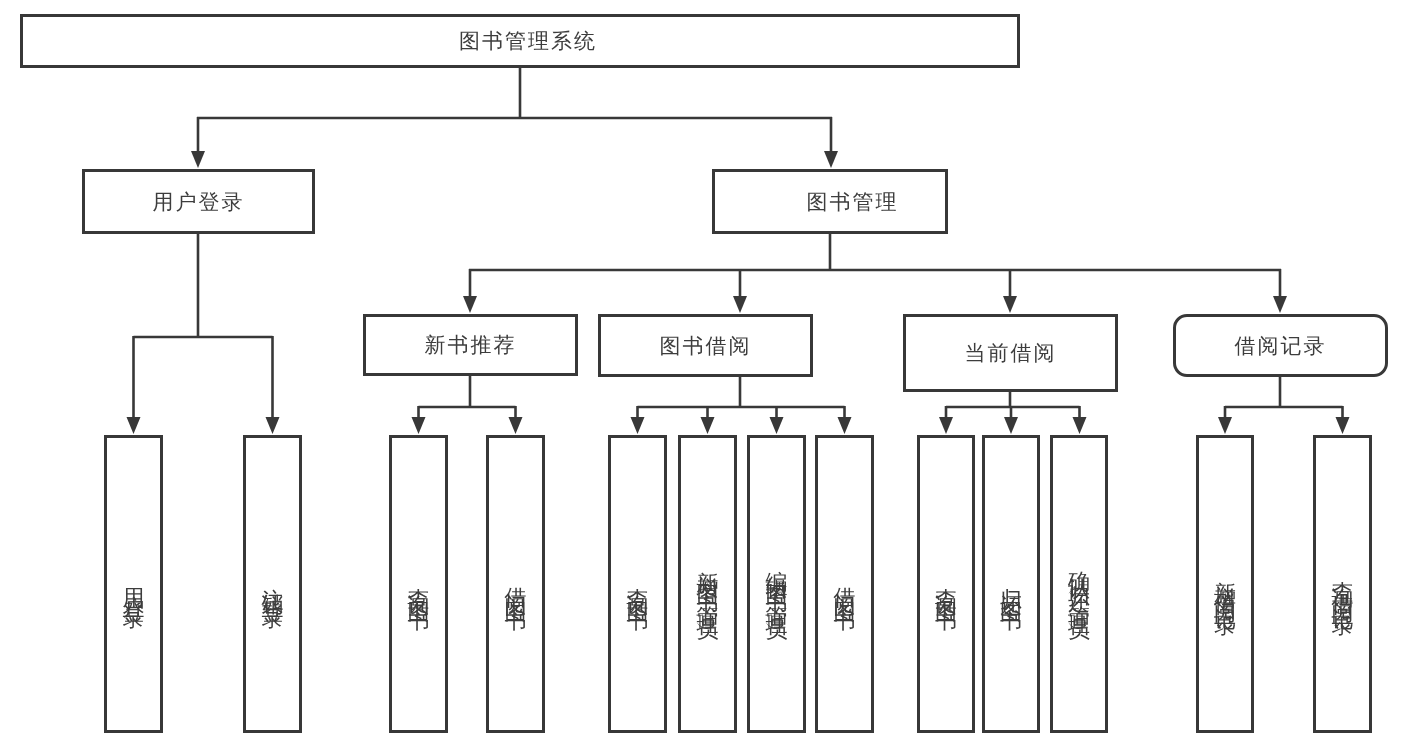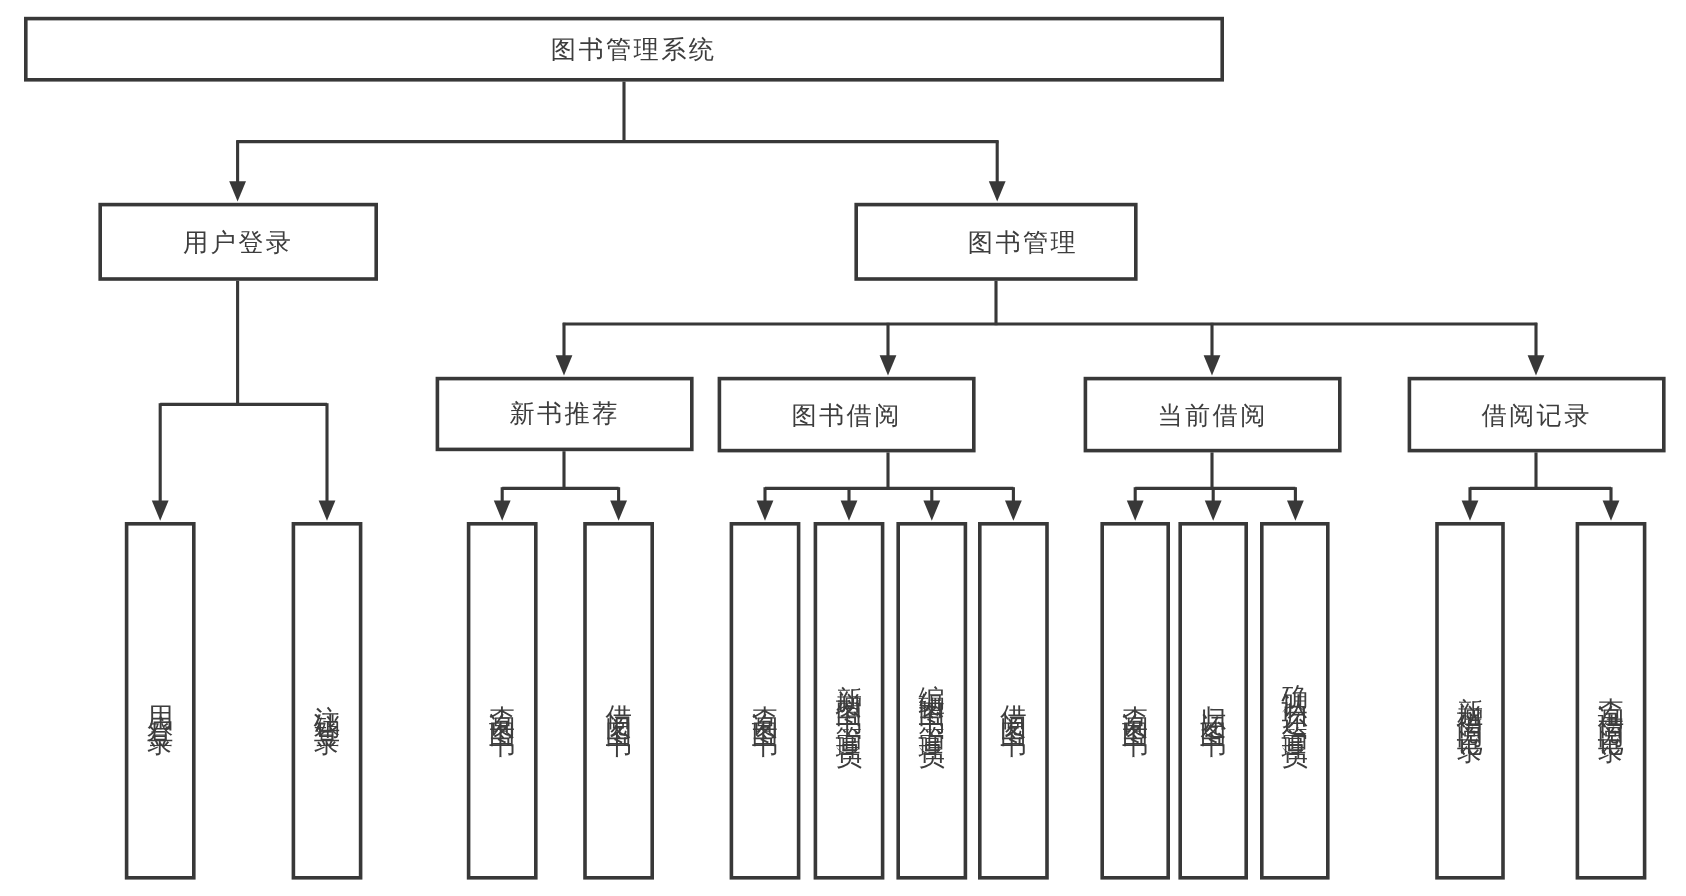--- a/index.html
+++ b/index.html
@@ -121,24 +121,24 @@
   <div class="node hbox" style="left:712px;top:169px;width:236px;height:65px;padding-left:45px;">
     <span>图书管理</span>
   </div>
 
   <div class="node hbox" style="left:363px;top:314px;width:215px;height:62px;">
     <span>新书推荐</span>
   </div>
   <div class="node hbox" style="left:598px;top:314px;width:215px;height:63px;">
     <span>图书借阅</span>
   </div>
-  <div class="node hbox" style="left:903px;top:314px;width:215px;height:63px;">
+  <div class="node hbox" style="left:903px;top:314px;width:215px;height:78px;">
     <span>当前借阅</span>
   </div>
-  <div class="node hbox" style="left:1173px;top:314px;width:215px;height:63px;">
+  <div class="node hbox" style="left:1173px;top:314px;width:215px;height:63px;border-radius:14px;">
     <span>借阅记录</span>
   </div>
 
   <div class="node vbox" style="left:104px;top:435px;width:59px;height:298px;">
     <span>用户登录</span>
   </div>
   <div class="node vbox" style="left:243px;top:435px;width:59px;height:298px;">
     <span>注销登录</span>
   </div>
   <div class="node vbox" style="left:389px;top:435px;width:59px;height:298px;">

